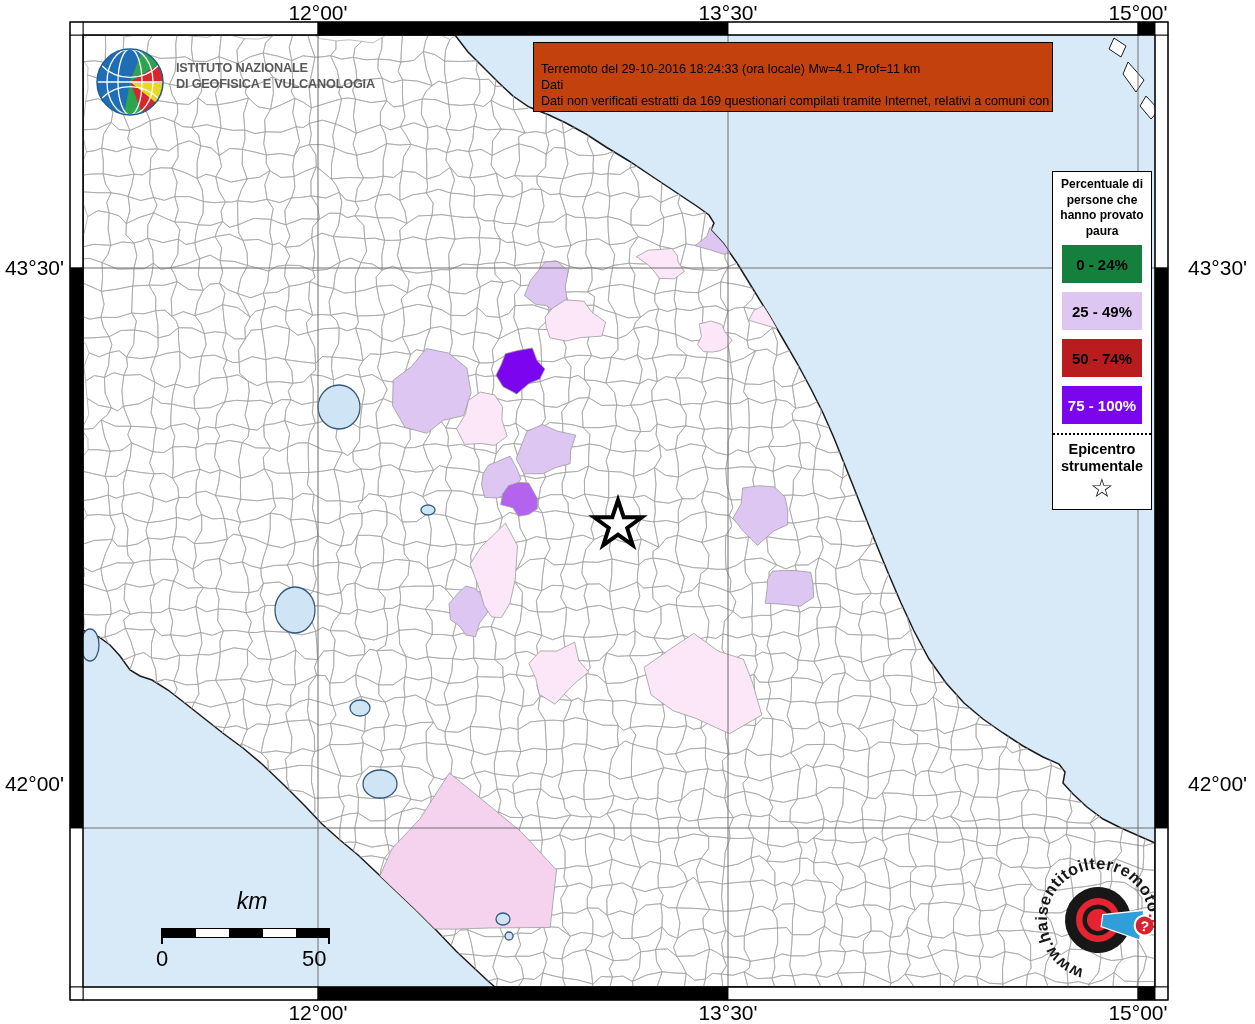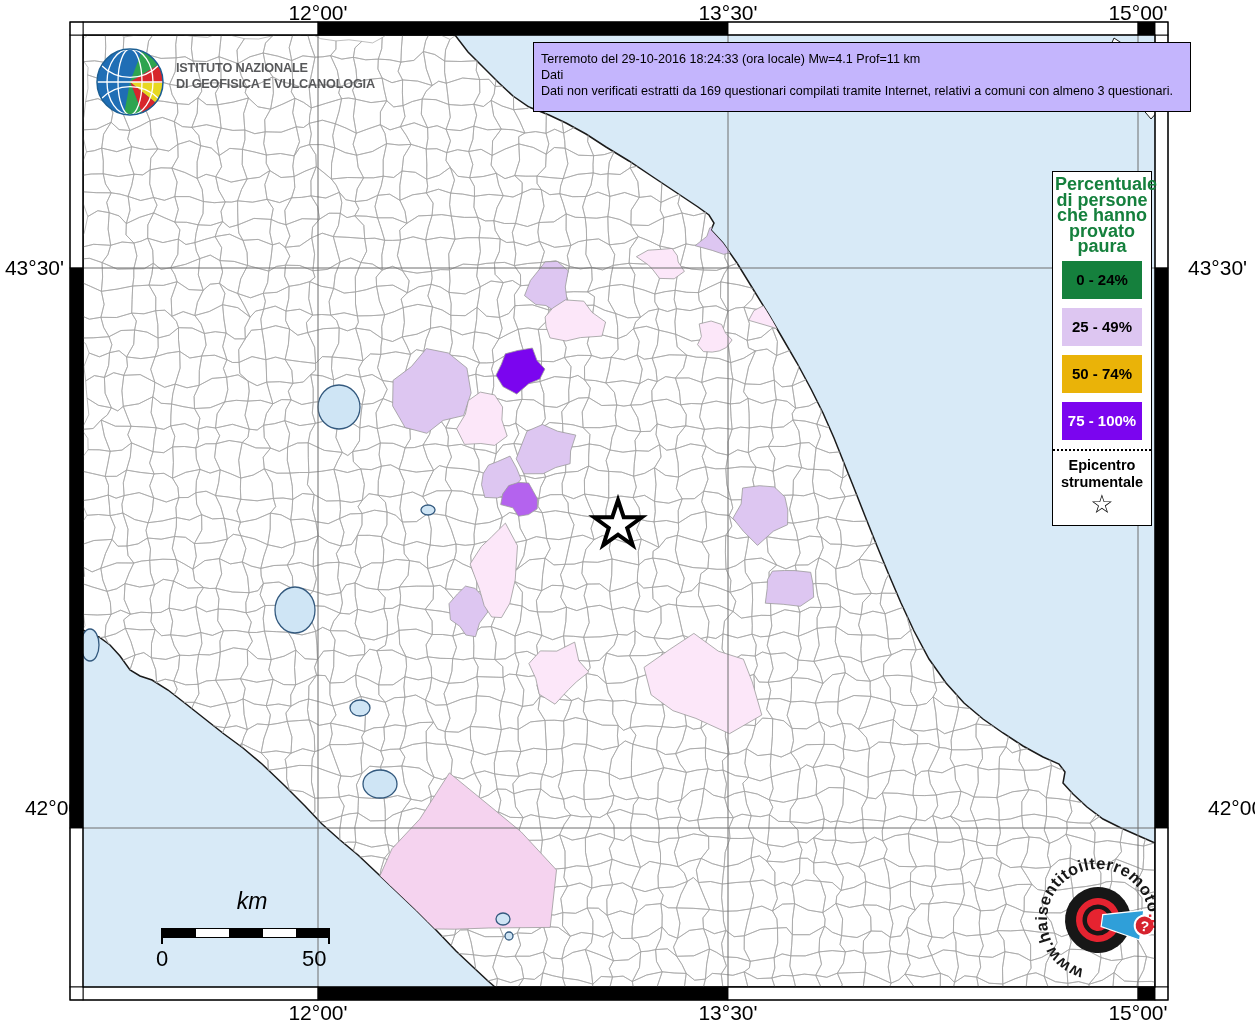--- a/index.html
+++ b/index.html
@@ -7,38 +7,38 @@
          font-family:"Liberation Sans",sans-serif;}
   .stage svg{position:absolute;left:0;top:0;}
 
   
   .axlab{position:absolute;font-size:21px;color:#000;white-space:nowrap;}
   .ax-top{top:1px;transform:translateX(-50%);}
   .ax-bot{top:1001px;transform:translateX(-50%);}
   .ax-left{left:0;width:64px;text-align:right;}
   .ax-right{left:1188px;text-align:left;}
   .xl1{left:318px;} .xl2{left:728px;} .xl3{left:1138px;}
-  .yl1{top:256px;} .yl2{top:796px;padding-left:20px;}
+  .yl1{top:256px;} .yl2{top:772px;}
 
   
-  .title-box{position:absolute;left:533px;top:42px;width:658px;height:70px;background:#c4b5fd;
-             border:1.6px solid #000;box-sizing:border-box;padding:8px 7px;overflow:hidden;}
+  .title-box{position:absolute;left:533px;top:42px;width:520px;height:70px;background:#c2410c;
+             border:1.6px solid #000;box-sizing:border-box;padding:18px 7px;overflow:hidden;}
   .title-box .tl{font-size:12.6px;line-height:16.1px;color:#000;white-space:nowrap;}
 
   
   .ingv{position:absolute;left:94px;top:46px;width:330px;height:72px;}
   .ingv-globe{position:absolute;left:0;top:0;}
   .ingv-text{position:absolute;left:82px;top:14px;color:#57585a;font-weight:bold;
              font-size:13.5px;line-height:16px;letter-spacing:-0.2px;transform:scaleX(.94);
              transform-origin:left top;white-space:nowrap;}
 
   
   .legend{position:absolute;left:1052px;top:171px;width:100px;background:#fff;
           border:1.6px solid #000;box-sizing:border-box;text-align:center;padding-bottom:8px;}
-  .legend-title{font-weight:bold;font-size:18px;line-height:15.5px;padding:5px 2px 6px 2px;color:#15803d;}
+  .legend-title{font-weight:bold;font-size:12px;line-height:15.5px;padding:5px 2px 6px 2px;color:#000000;}
   .sw{width:80px;height:38px;margin:0 auto 9px auto;display:flex;align-items:center;justify-content:center;
       font-weight:bold;font-size:15px;}
   .epi{border-top:2px dotted #000;margin-top:3px;padding-top:6px;font-weight:bold;font-size:14.5px;line-height:17px;color:#000;text-align:center;}
   .epi-star{font-size:26px;line-height:26px;color:#000;font-weight:normal;}
 
   
   .scalebar{position:absolute;left:130px;top:888px;width:240px;height:90px;}
   .sb-km{position:absolute;left:62px;top:0;width:120px;text-align:center;font-size:23px;color:#000;font-style:italic;}
   .sb-bar{position:absolute;left:32px;top:40px;width:168px;height:10px;border:1.4px solid #000;box-sizing:border-box;
           background:linear-gradient(90deg,#000 0 20%,#fff 20% 40%,#000 40% 60%,#fff 60% 80%,#000 80%);}
@@ -159,21 +159,21 @@
   <div class="title-box">
     <div class="tl">Terremoto del 29-10-2016 18:24:33 (ora locale) Mw=4.1 Prof=11 km</div>
     <div class="tl">Dati</div>
     <div class="tl">Dati non verificati estratti da 169 questionari compilati tramite Internet, relativi a comuni con almeno 3 questionari.</div>
   </div>
 
   <div class="legend">
     <div class="legend-title">Percentuale di persone che hanno provato paura</div>
     <div class="sw" style="background: #15803d; color: rgb(0, 0, 0);">0 - 24%</div>
     <div class="sw" style="background: rgb(221, 198, 241); color: rgb(0, 0, 0);">25 - 49%</div>
-    <div class="sw" style="background: #eab308; color: rgb(0, 0, 0);">50 - 74%</div>
+    <div class="sw" style="background: #b91c1c; color: rgb(0, 0, 0);">50 - 74%</div>
     <div class="sw" style="background: rgb(123, 5, 239); color: rgb(255, 255, 255);">75 - 100%</div>
     <div class="epi">
       <div>Epicentro strumentale</div>
       <div class="epi-star">☆</div>
     </div>
   </div>
 
   <div class="axlab ax-top xl1">12°00'</div>
   <div class="axlab ax-top xl2">13°30'</div>
   <div class="axlab ax-top xl3">15°00'</div>

